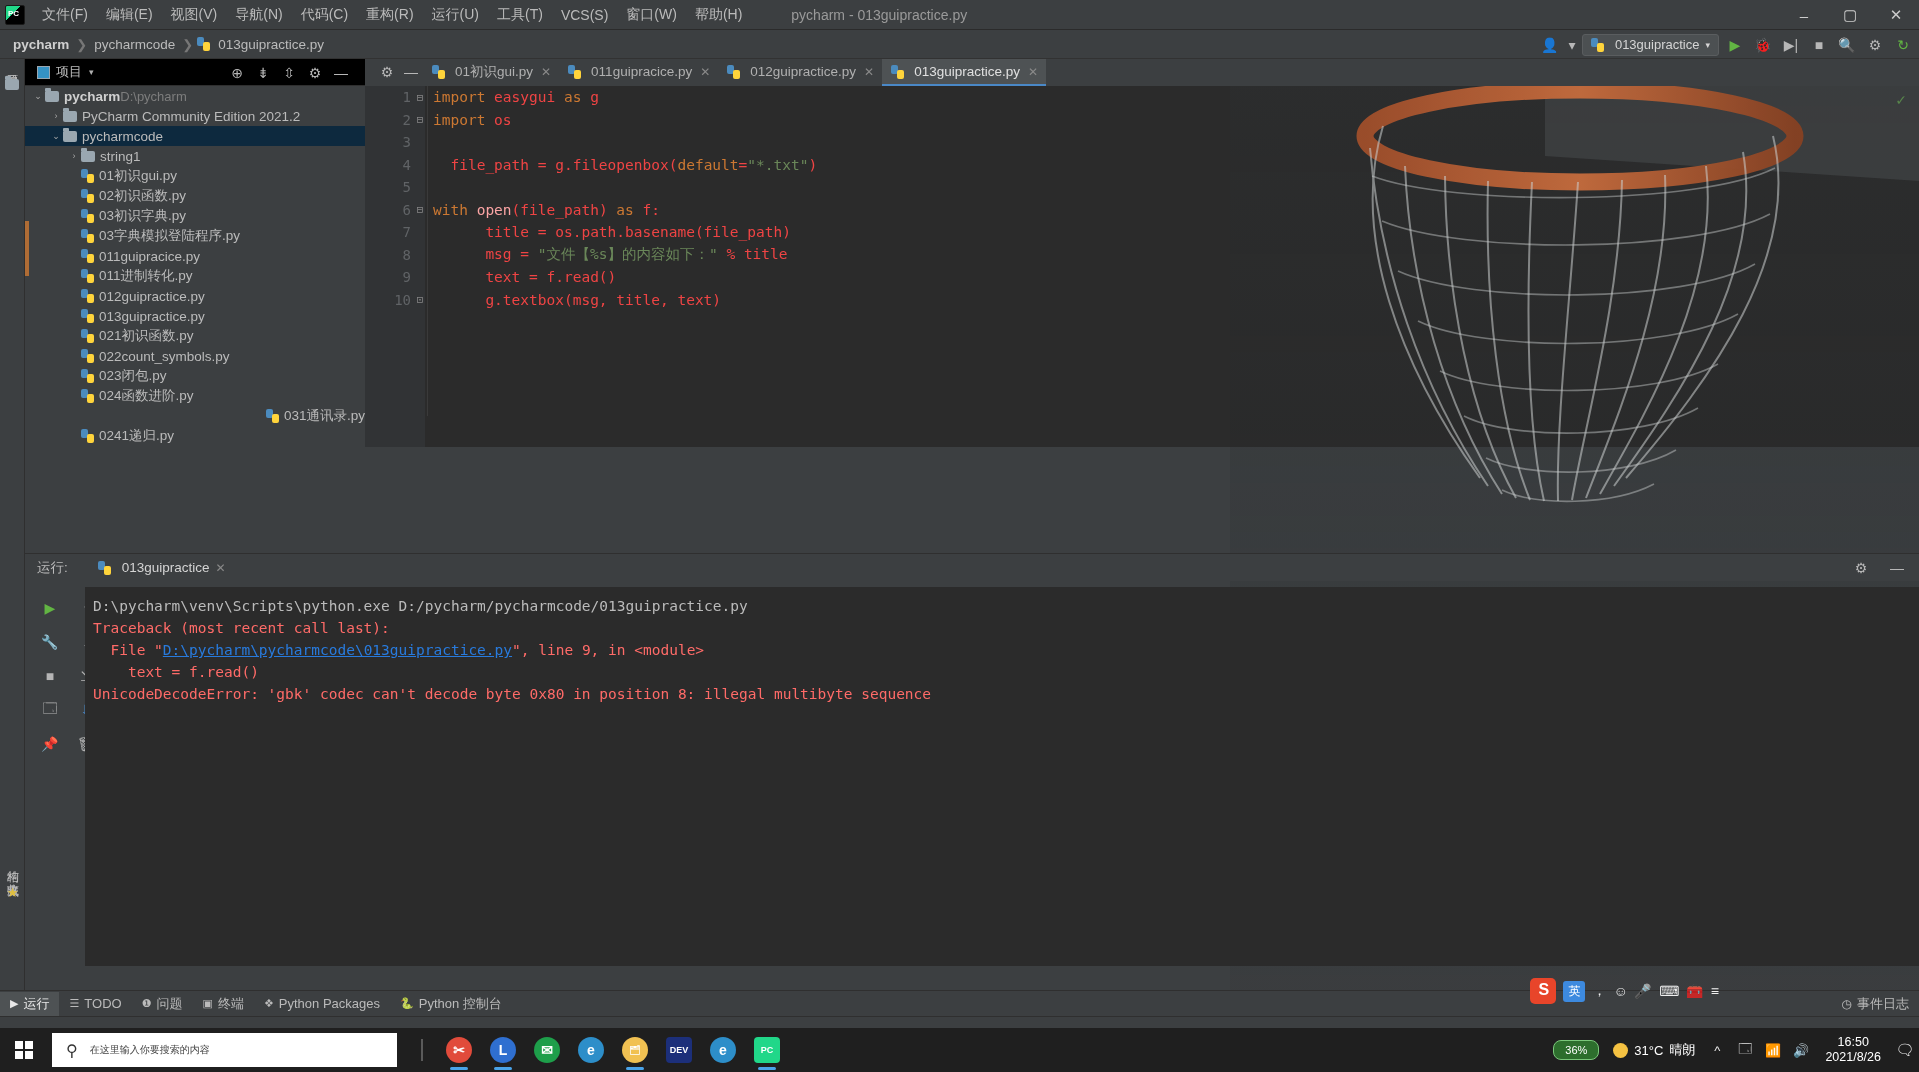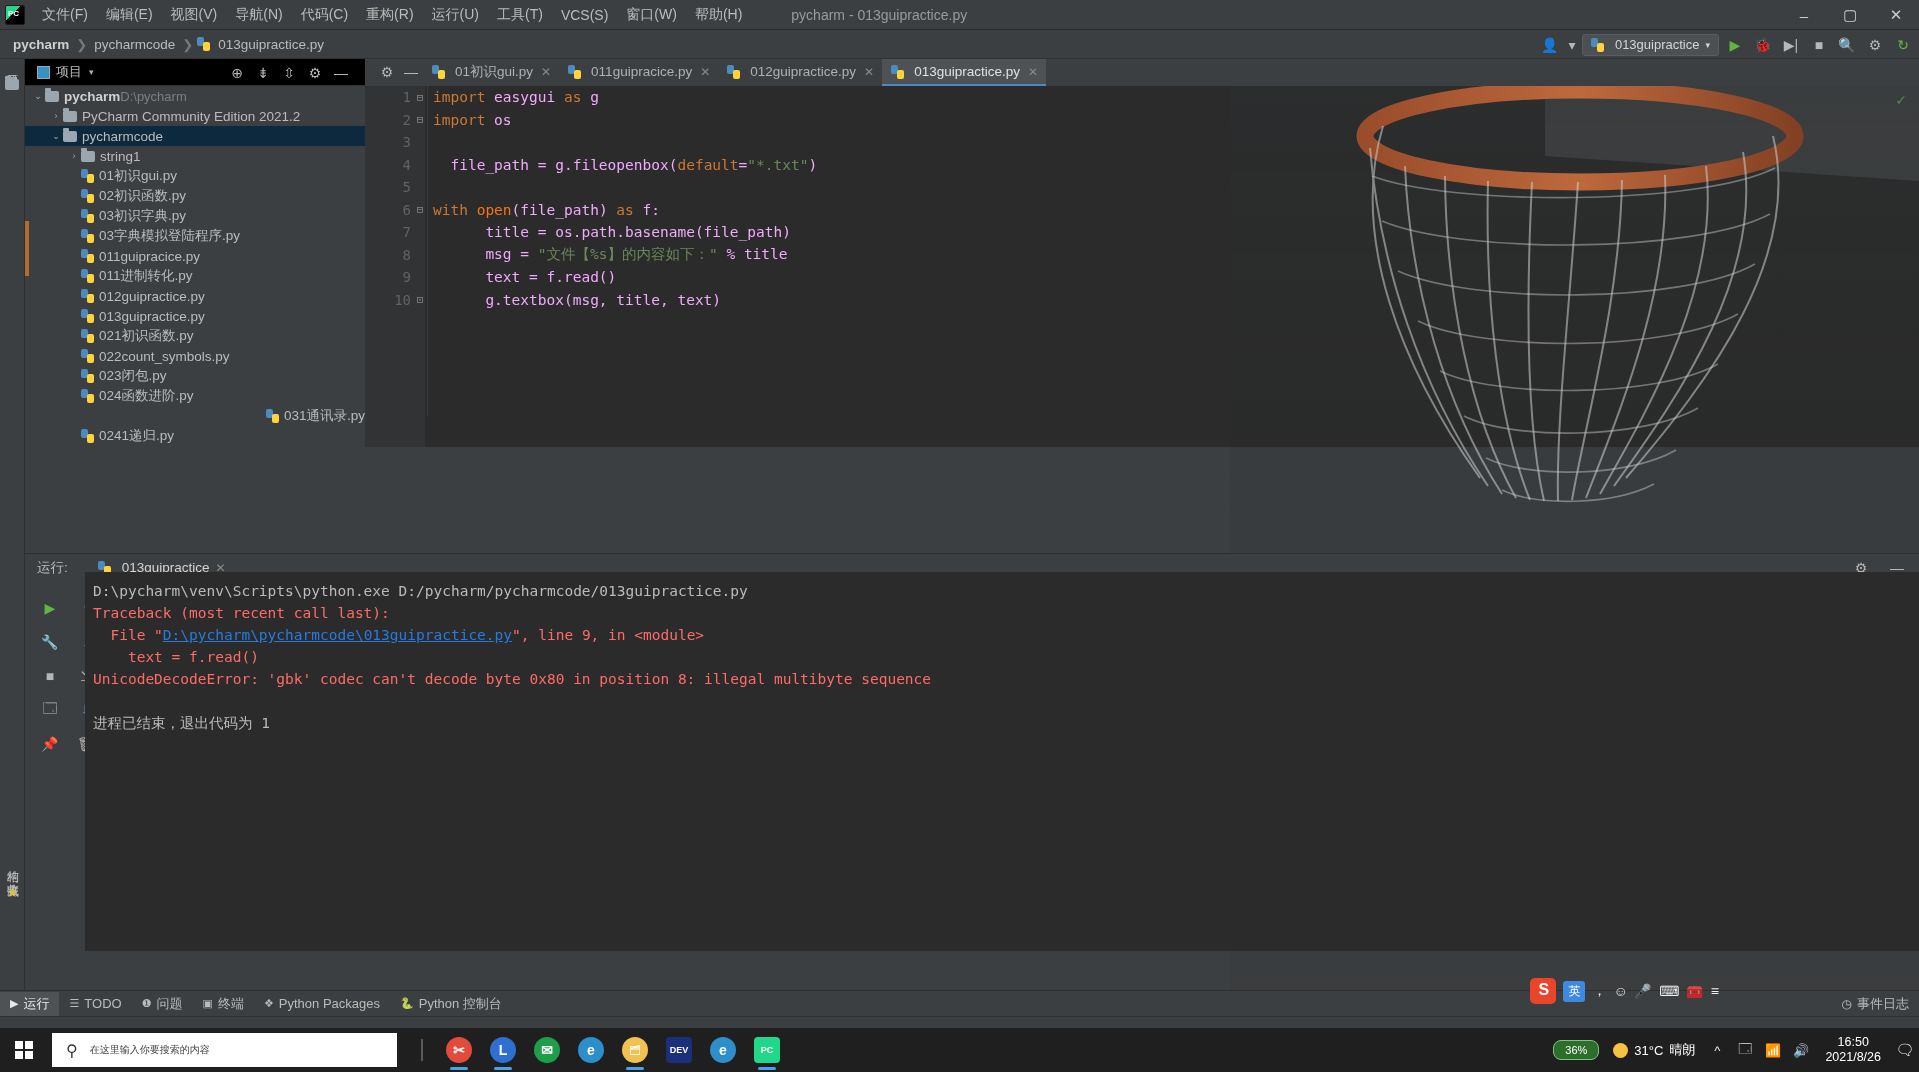--- a/index.html
+++ b/index.html
@@ -139,22 +139,22 @@
   .cl.cur { background: #323232; }
   .ln {
     width: 46px; text-align: right; color: #606366; font-size: 14px; flex: none;
     font-family: "DejaVu Sans Mono", monospace;
   }
   .ln.cur { color: #a4a3a3; }
   .foldmark { width: 18px; text-align: center; color: #868686; font-size: 11px; flex: none; }
   .ctxt { color: #a9b7c6; white-space: pre; padding-left: 4px; }
   .kw  { color: #cc7832; }
   .str { color: #6a8759; }
-  .bi  { color: #f97316; text-align: right; }
-  .nm  { color: #f0abfc; }
+  .bi  { color: #fca5a5; text-align: right; }
+  .nm  { color: #ef4444; }
   .caret-bar { display: inline-block; width: 1px; height: 16px; background: #bbb; vertical-align: -3px; }
   .code-vline { position: absolute; left: 62px; top: 0; width: 1px; height: 330px; background: #3a3a3a; }
   .check-ok { position: absolute; right: 12px; top: 6px; color: #62b543; font-size: 14px; }
 
   
   .bball {
     position: absolute; left: 1230px; top: 86px; width: 689px; height: 904px;
     overflow: hidden; pointer-events: none; opacity: .93;
   }
 
@@ -171,21 +171,21 @@
   .runbar-right { position: absolute; right: 10px; top: 0; height: 28px; display: flex; align-items: center; gap: 12px; }
 
   .run-side {
     position: absolute; left: 25px; top: 581px; width: 60px; height: 379px; background: #3c3f41;
   }
   .rs-ico { width: 26px; height: 26px; margin: 8px auto; color: #b5b5b5; font-size: 14px; display: flex; align-items: center; justify-content: center; }
   .rs-col { position: absolute; left: 12px; top: 6px; }
   .rs-col2 { position: absolute; left: 48px; top: 6px; }
 
   .console {
-    position: absolute; left: 85px; top: 572px; width: 1834px; height: 379px;
+    position: absolute; left: 85px; top: 587px; width: 1834px; height: 379px;
     background: #2b2b2b; overflow: hidden; padding: 8px 0 0 8px;
   }
   .ccl {
     font-family: "DejaVu Sans Mono", monospace; font-size: 14.5px; color: #a9b7c6;
     white-space: pre; height: 22px; line-height: 22px;
   }
   .cerr { color: #ff6b68; }
   .clink { color: #287bde; text-decoration: underline; }
   .cplain { color: #bbbbbb; }
 
@@ -583,21 +583,20 @@
       </div>
   </div>
 
   <div class="console" id="console">
       <div class="ccl cplain">D:\pycharm\venv\Scripts\python.exe D:/pycharm/pycharmcode/013guipractice.py</div>
       <div class="ccl cerr">Traceback (most recent call last):</div>
       <div class="ccl"><span class="cerr">  File "</span><span class="clink">D:\pycharm\pycharmcode\013guipractice.py</span><span class="cerr">", line 9, in &lt;module&gt;</span></div>
       <div class="ccl cerr">    text = f.read()</div>
       <div class="ccl cerr">UnicodeDecodeError: 'gbk' codec can't decode byte 0x80 in position 8: illegal multibyte sequence</div>
       <div class="ccl cplain"></div>
-      <div class="ccl cplain">进程已结束，退出代码为 1</div>
     </div>
 
   <div class="botstrip" id="botstrip">
     <div class="bt active">
         <span style="font-size: 11px;">▶</span>
         <span>运行</span>
       </div>
       <div class="bt">
         <span style="font-size: 11px;">☰</span>
         <span>TODO</span>

